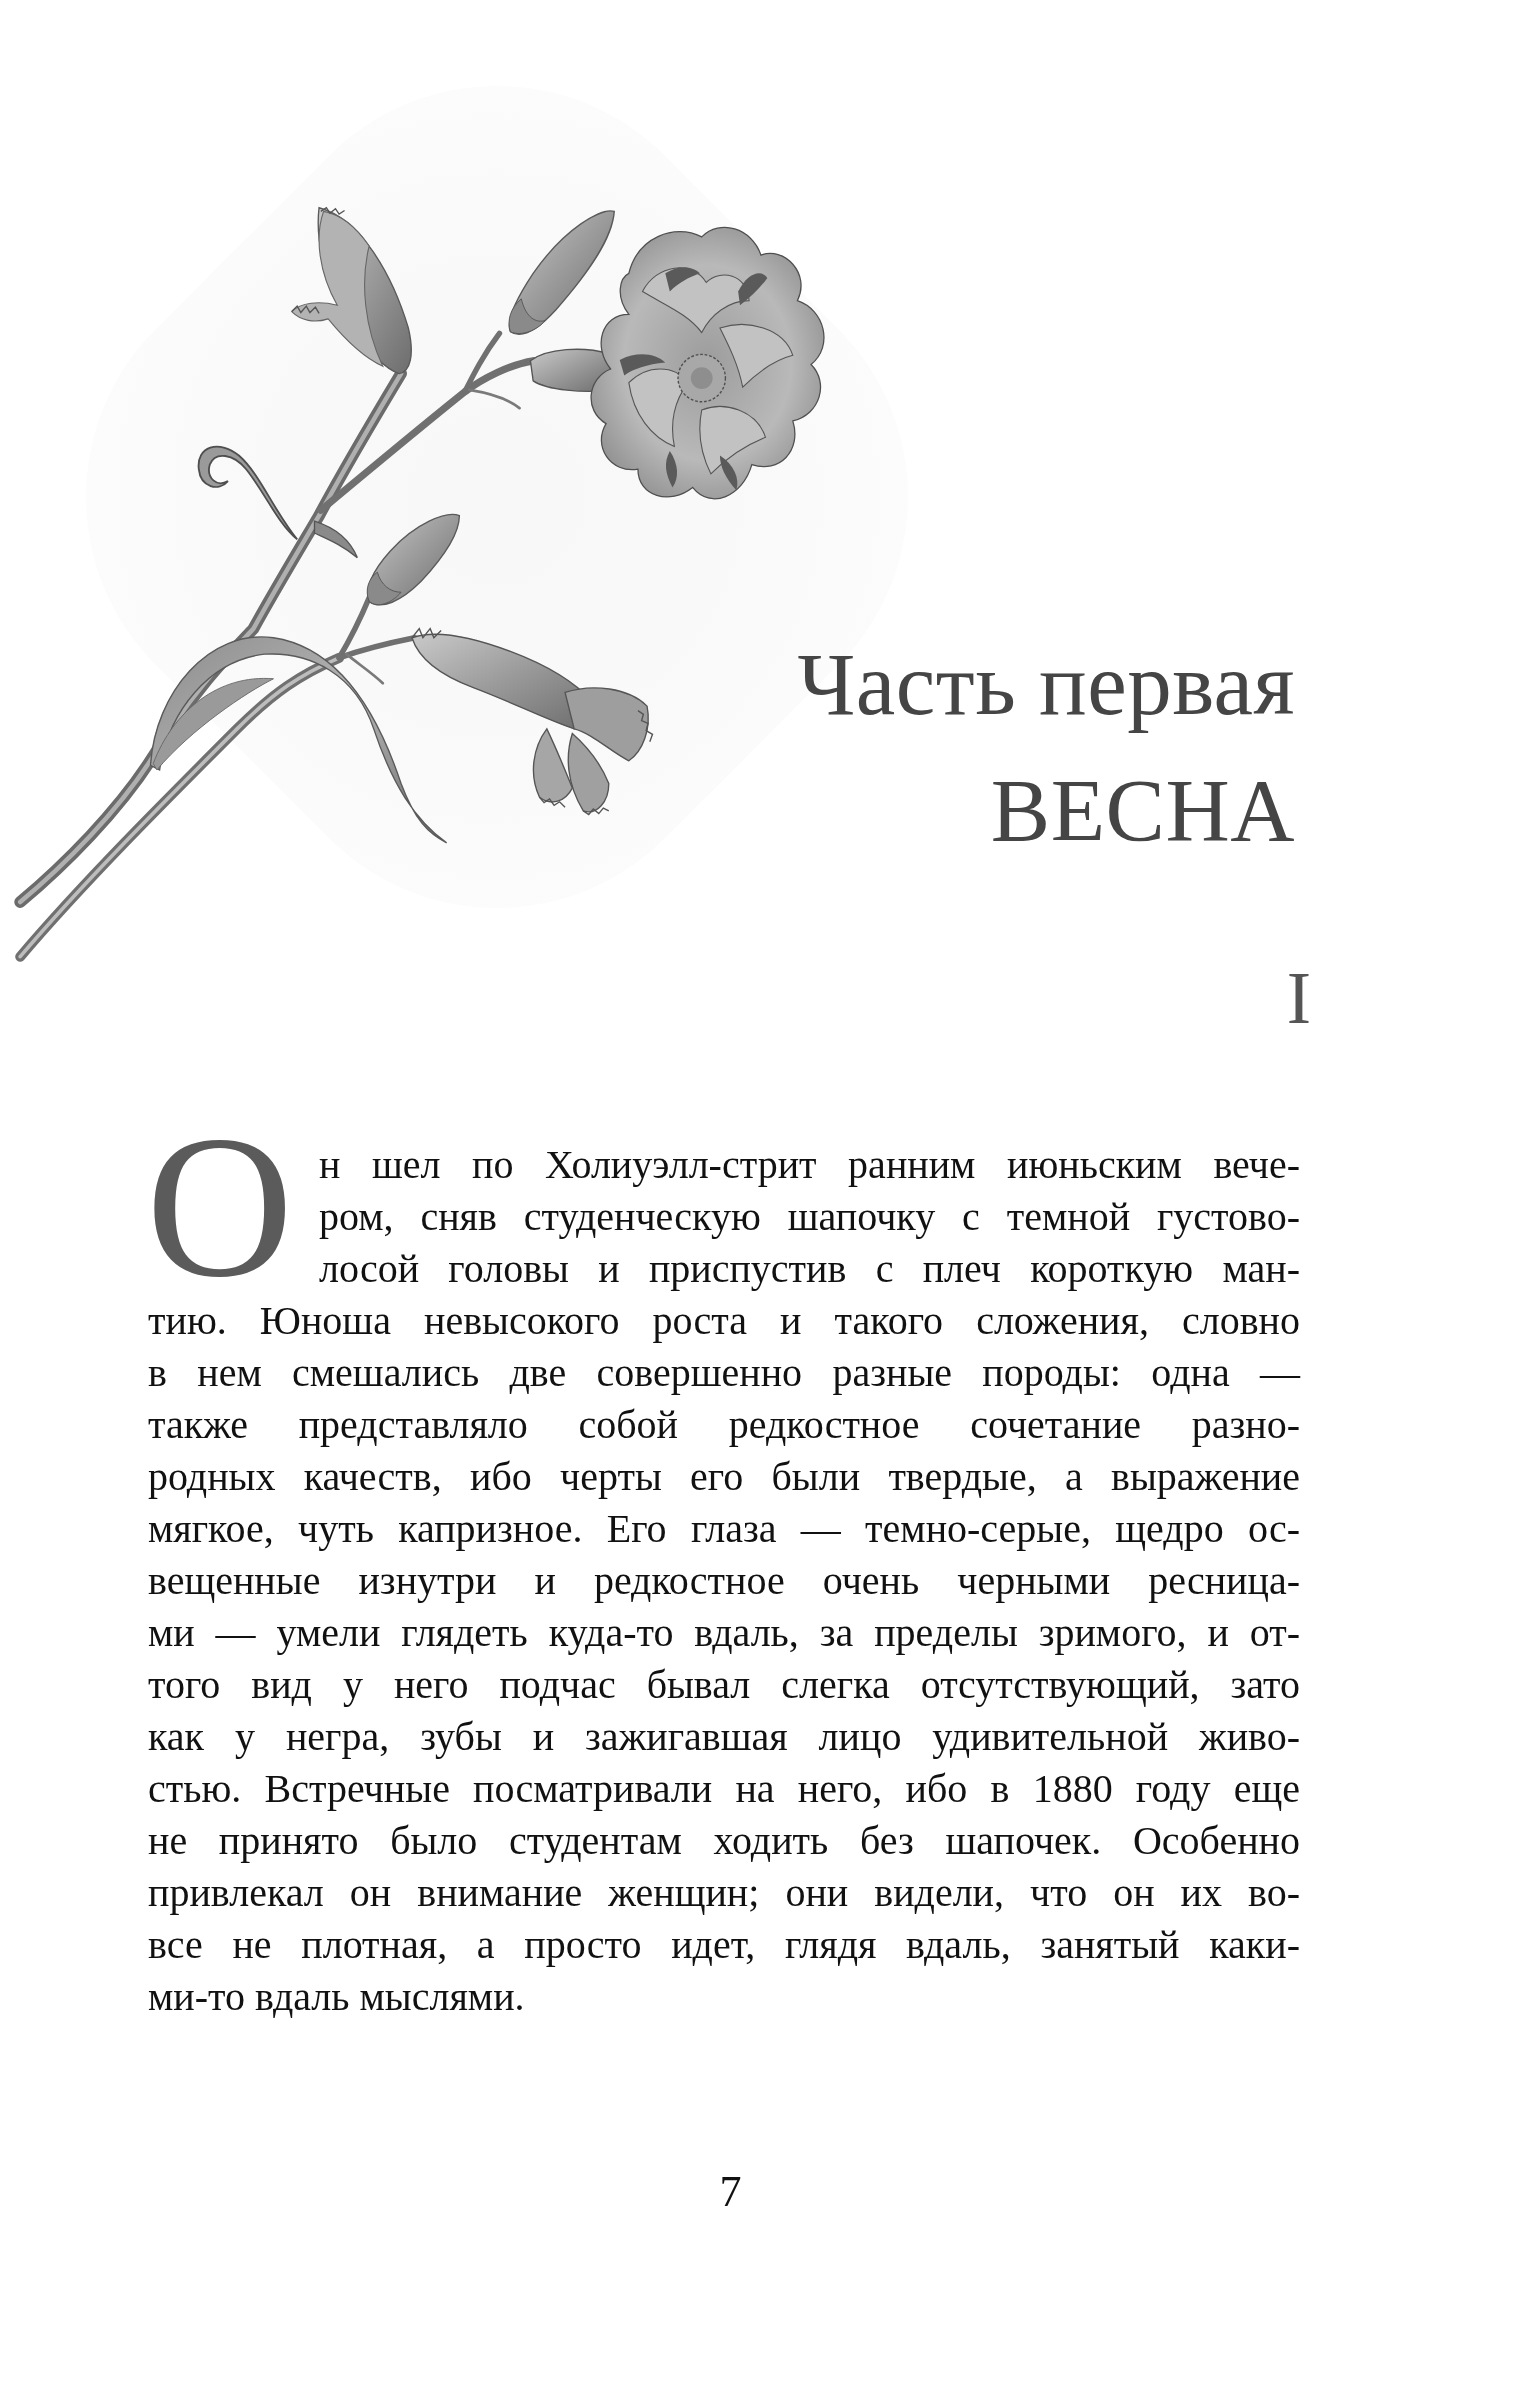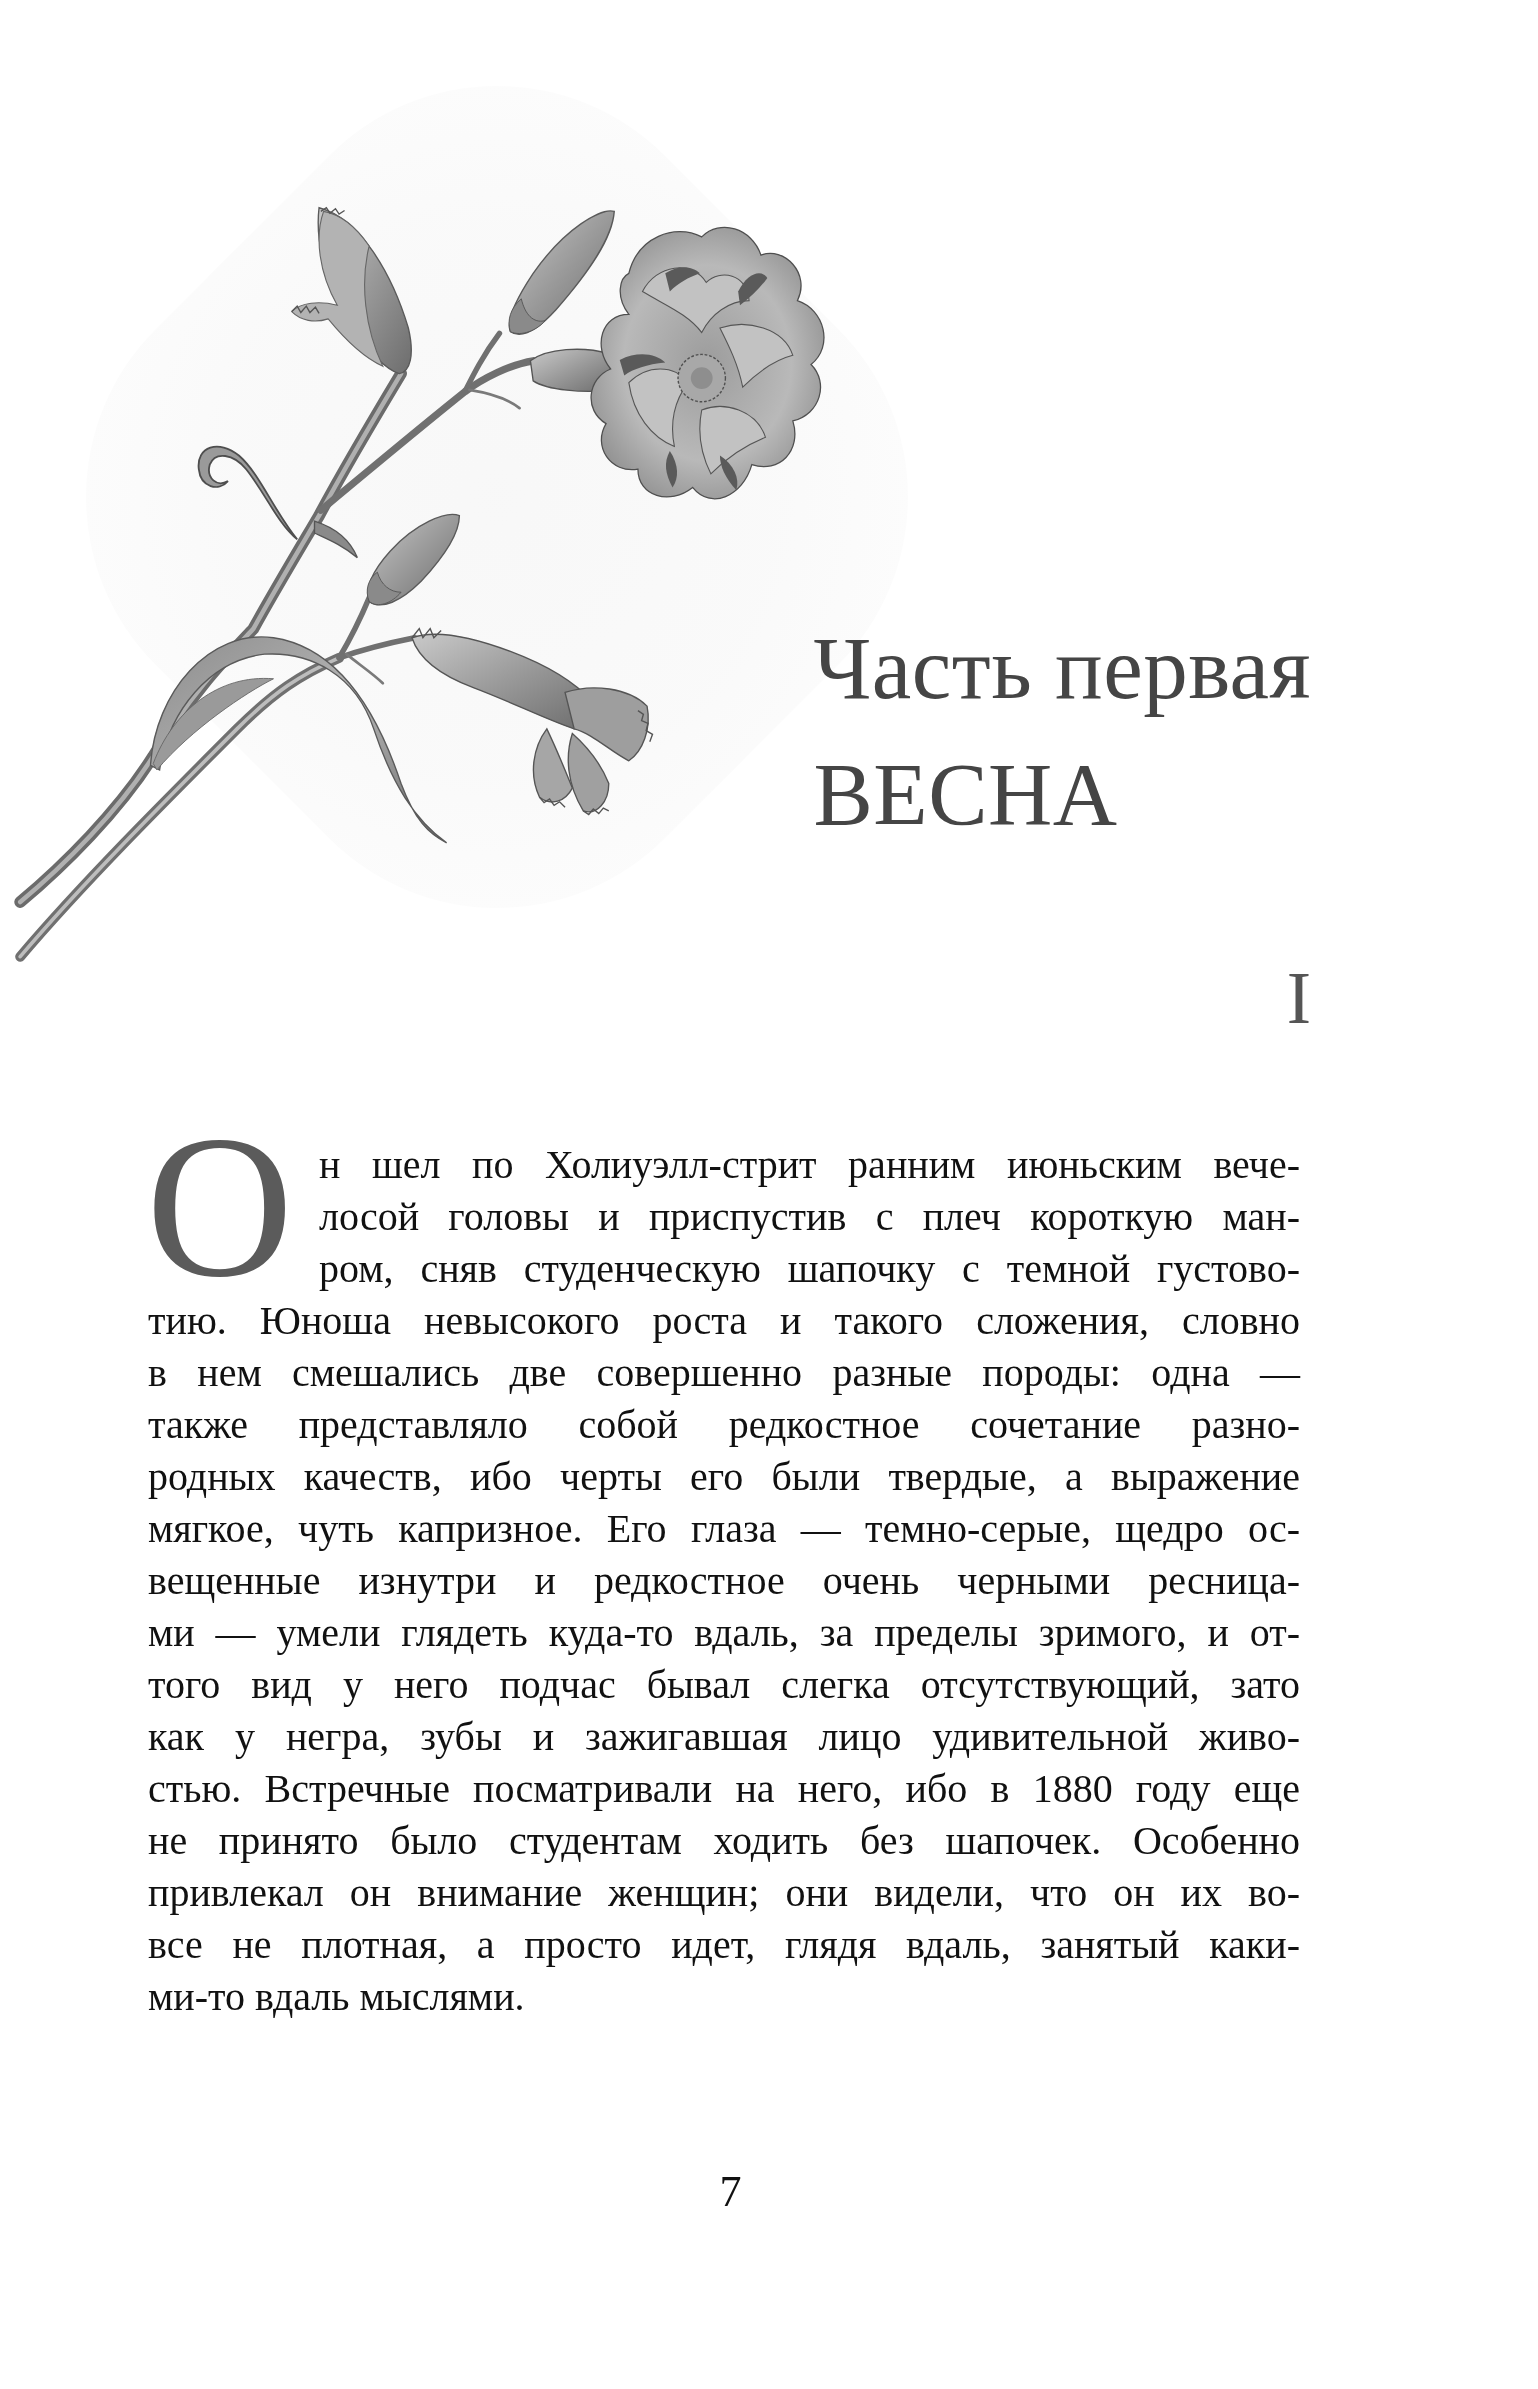--- a/index.html
+++ b/index.html
@@ -37,26 +37,27 @@
     position: absolute;
     left: 0;
     top: 164px;
     width: 875px;
     height: 820px;
   }
   .part-title {
     position: absolute;
     right: 228px;
     top: 605px;
+    text-align: right;
     font-family: "Liberation Serif", "DejaVu Serif", serif;
     font-size: 89px;
     line-height: 126px;
     color: #454545;
     letter-spacing: 0.5px;
-    margin: 0;
+    margin: 16px;
     font-weight: normal;
   }
   .part-title .line {
     display: block;
     white-space: nowrap;
   }
   .chapter-number {
     position: absolute;
     right: 228px;
     top: 958px;
@@ -219,22 +220,22 @@
     <span class="line">Часть первая</span>
     <span class="line">ВЕСНА</span>
   </h1>
 
   <h2 class="chapter-number">I</h2>
 
   <span class="drop-cap">О</span>
 
   <div class="body-text">
     <span class="ln indent">н шел по Холиуэлл-стрит ранним июньским вече-</span>
+    <span class="ln indent">ром, сняв студенческую шапочку с темной густово-</span>
     <span class="ln indent">лосой головы и приспустив с плеч короткую ман-</span>
-    <span class="ln indent">ром, сняв студенческую шапочку с темной густово-</span>
     <span class="ln">тию. Юноша невысокого роста и такого сложения, словно</span>
     <span class="ln">в нем смешались две совершенно разные породы: одна —</span>
     <span class="ln">также представляло собой редкостное сочетание разно-</span>
     <span class="ln">родных качеств, ибо черты его были твердые, а выражение</span>
     <span class="ln">мягкое, чуть капризное. Его глаза — темно-серые, щедро ос-</span>
     <span class="ln">вещенные изнутри и редкостное очень черными ресница-</span>
     <span class="ln">ми — умели глядеть куда-то вдаль, за пределы зримого, и от-</span>
     <span class="ln">того вид у него подчас бывал слегка отсутствующий, зато</span>
     <span class="ln">как у негра, зубы и зажигавшая лицо удивительной живо-</span>
     <span class="ln">стью. Встречные посматривали на него, ибо в 1880 году еще</span>

